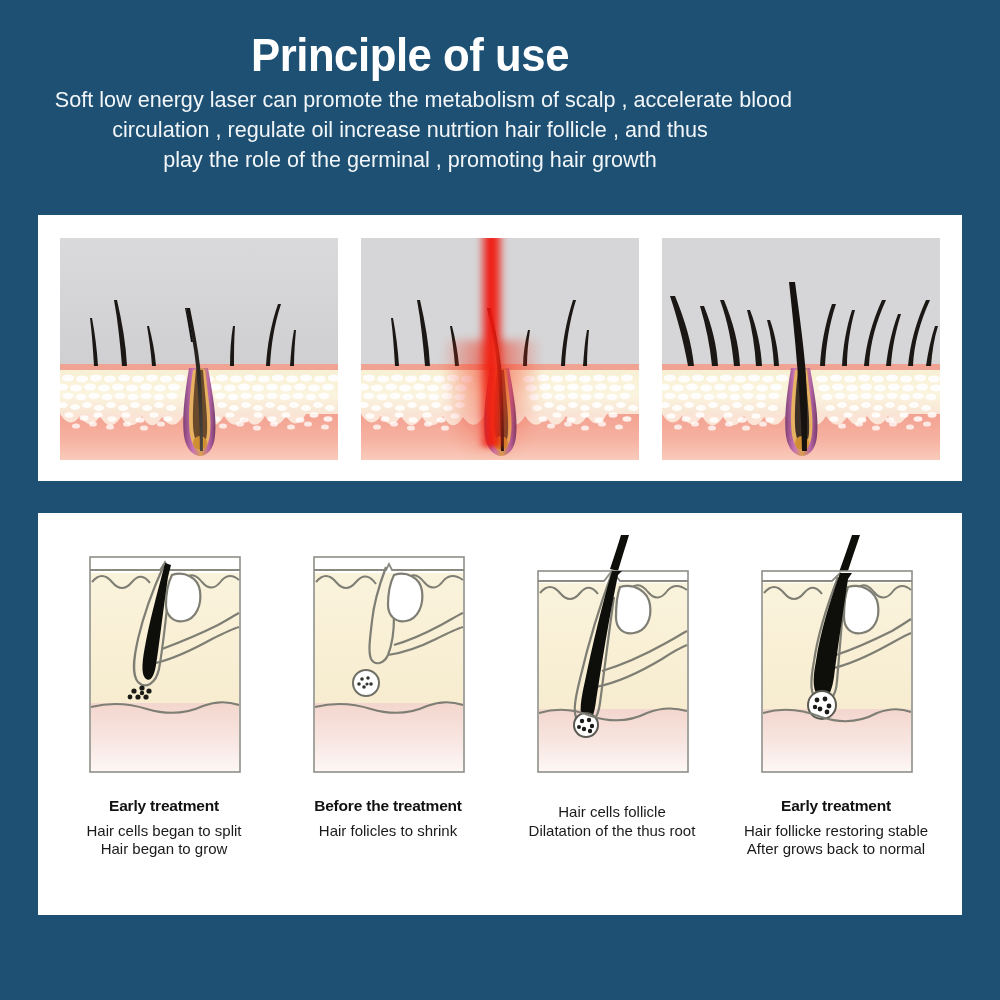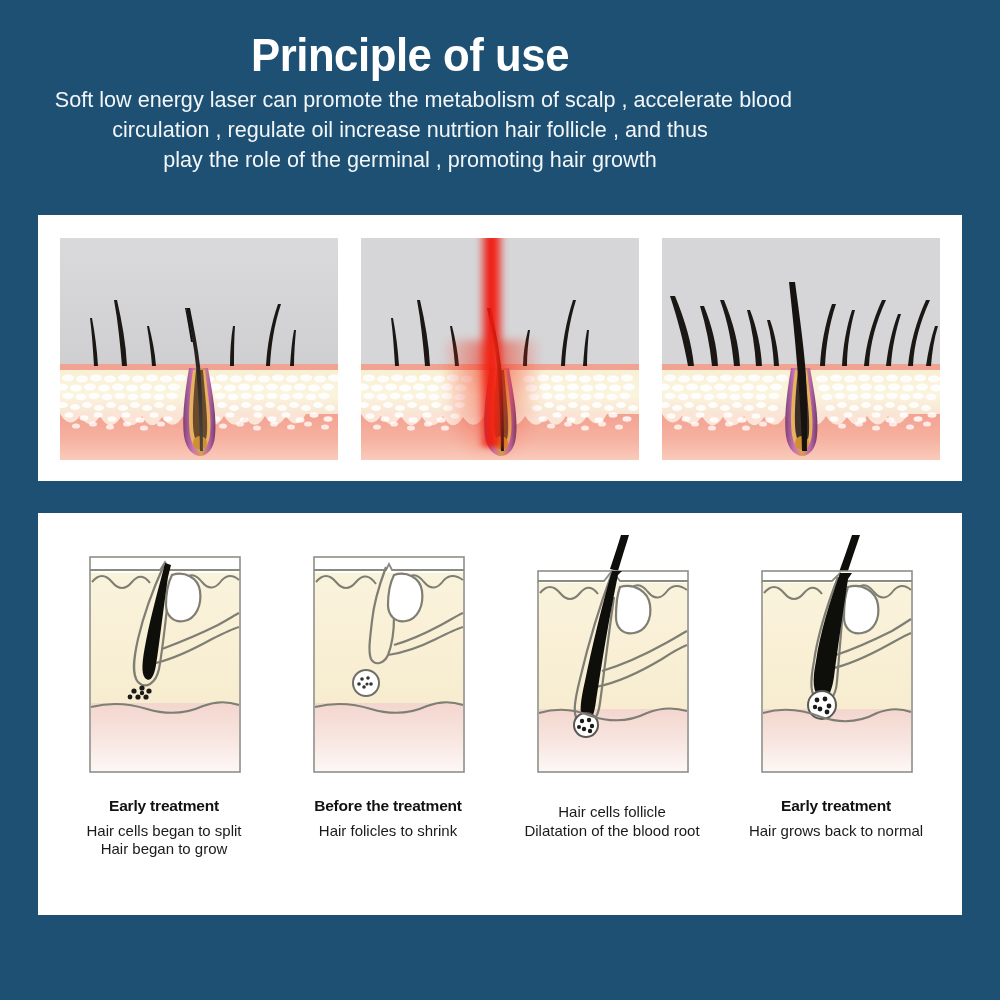--- a/index.html
+++ b/index.html
@@ -804,21 +804,21 @@
             <circle cx="92" cy="191" r="2.2"></circle>
               <circle cx="84" cy="194" r="2.2"></circle>
             <circle cx="90" cy="196" r="2.2"></circle>
               <circle cx="79" cy="192" r="2"></circle>
           </g>
           <path d="M39,178 q26,-8 52,3 q30,10 56,-3 q20,-8 40,-2" fill="none" stroke="#7e7e74" stroke-width="2"></path>
         </svg>
       </div>
       <div class="stage-desc">
         <span class="dl">Hair cells follicle</span>
-        <span class="dl">Dilatation of the blood root</span>
+        <span class="dl">Dilatation of the thus root</span>
       </div>
     </div>
 
     <div class="stage">
       <div class="stage-figure">
         <svg width="224" height="262" viewBox="0 0 224 262">
           <defs>
             <linearGradient id="sk4a" x1="0" y1="0" x2="0" y2="1">
               <stop offset="0%" stop-color="#faf3dc"></stop>
                 <stop offset="100%" stop-color="#f7eccf"></stop>
@@ -854,18 +854,19 @@
             <circle cx="105" cy="171" r="2.4"></circle>
               <circle cx="96" cy="174" r="2.4"></circle>
             <circle cx="103" cy="177" r="2.4"></circle>
               <circle cx="91" cy="172" r="2.2"></circle>
           </g>
           <path d="M39,178 q28,-8 58,4 q30,10 56,-4 q18,-7 34,-1" fill="none" stroke="#7e7e74" stroke-width="2"></path>
         </svg>
       </div>
       <div class="stage-title">Early treatment</div>
       <div class="stage-desc">
-        <span class="dl">Hair grows back to normal</span>
+        <span class="dl">Hair follicke restoring stable</span>
+        <span class="dl">After grows back to normal</span>
       </div>
     </div>
 
   </div>
 </div>
 
 </body></html>

